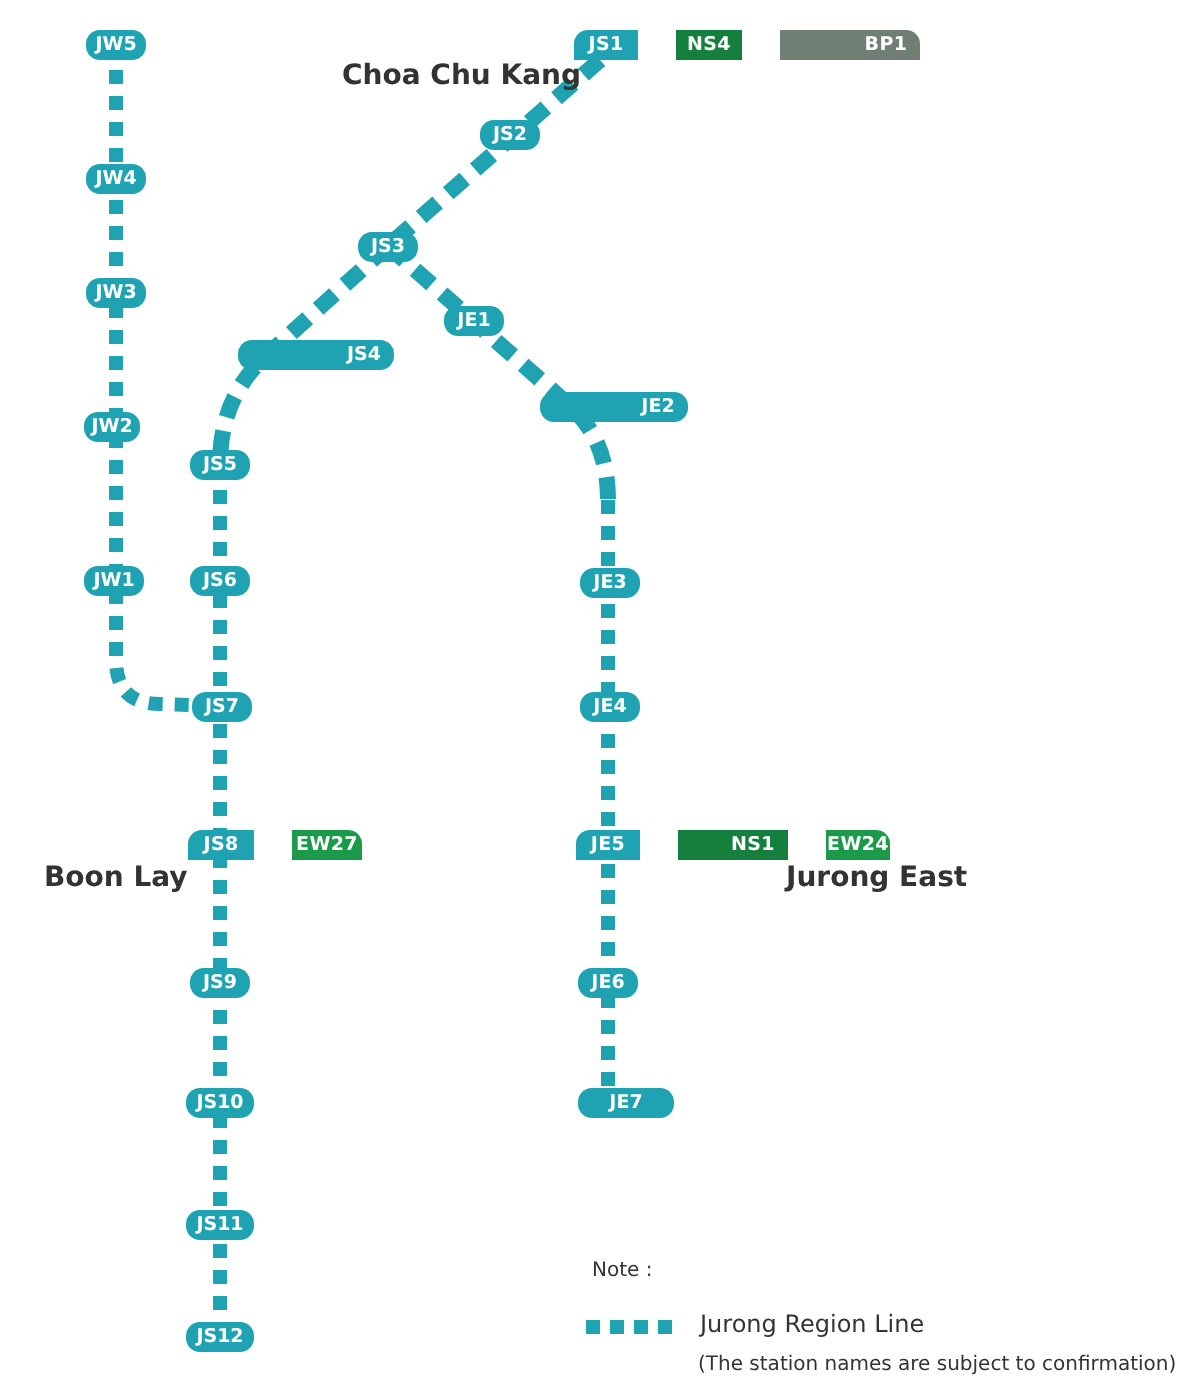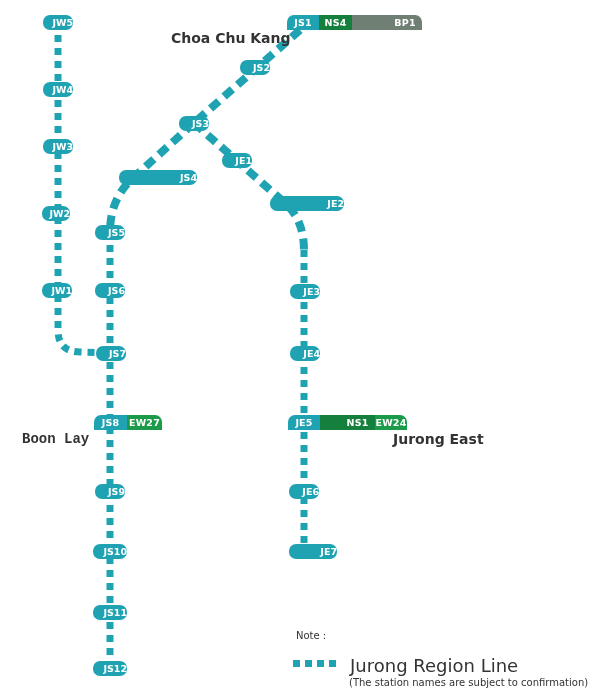--- a/index.html
+++ b/index.html
@@ -1,27 +1,27 @@
 <!DOCTYPE html>
 <html><head>
   <meta charset="utf-8">
   <style>
     html, body { margin: 0; padding: 0; background: #ffffff; }
     body { width: 600px; height: 700px; position: relative; overflow: hidden; font-family: "DejaVu Sans", sans-serif; }
     #map { position: absolute; left: 0; top: 0; width: 600px; height: 700px; }
-    .pill-group { position: absolute; display: flex; height: 31px; border-radius: 7px; overflow: hidden; }
+    .pill-group { position: absolute; display: flex; height: 31px; border-radius: 7px; overflow: hidden; gap: 19px; }
     .pill { height: 15px; line-height: 15px; font-size: 9.5px; font-weight: bold; color: #ffffff; text-align: center; letter-spacing: 0.2px; }
-    .single { position: absolute; height: 15px; line-height: 15px; border-radius: 7px; font-size: 9.5px; font-weight: bold; color: #fff; text-align: right; background: #1fa3b3; }
+    .single { position: absolute; height: 15px; line-height: 15px; border-radius: 7px; font-size: 9.5px; font-weight: bold; color: #fff; text-align: center; background: #1fa3b3; }
     .jr { background: #1fa3b3; }
     .ns { background: #15803d; }
     .ew { background: #1b9a4a; }
     .bp { background: #6f7f74; }
     .label { position: absolute; font-size: 14px; font-weight: bold; color: #333333; white-space: nowrap; margin-top: 16px; }
     .note-title { position: absolute; font-size: 10px; color: #333; }
-    .legend-line { position: absolute; font-size: 18px; color: #333; }
+    .legend-line { position: absolute; font-size: 12px; color: #333; }
     .legend-sub { position: absolute; font-size: 10px; color: #333; white-space: nowrap; }
     .legend-dots { position: absolute; display: flex; gap: 5px; }
     .legend-dots span { width: 7px; height: 7px; background: #1fa3b3; display: block; }
   </style>
 </head>
 <body>
 
 <svg id="map" viewBox="0 0 600 700" xmlns="http://www.w3.org/2000/svg">
   <g fill="none" stroke="#1fa3b3" stroke-width="7">
 
@@ -39,21 +39,21 @@
   </g>
 </svg>
 
 <div class="label" style="left:171px; top:14px;">Choa Chu Kang</div>
 <div class="pill-group" style="left:287px; top:15px;">
   <div class="pill jr" style="width:32px;">JS1</div>
   <div class="pill ns" style="width:33px;">NS4</div>
   <div class="pill bp" style="width:34px;padding-left:36px;">BP1</div>
 </div>
 
-<div class="label" style="left:22px; top:415px;font-family:Liberation Mono, monospace;">Boon Lay</div>
+<div class="label" style="left:22px; top:415px;">Boon Lay</div>
 <div class="pill-group" style="left:94px; top:415px;">
   <div class="pill jr" style="width:33px;">JS8</div>
   <div class="pill ew" style="width:35px;">EW27</div>
 </div>
 
 <div class="pill-group" style="left:288px; top:415px;">
   <div class="pill jr" style="width:32px;">JE5</div>
   <div class="pill ns" style="width:35px;padding-left:20px;">NS1</div>
   <div class="pill ew" style="width:32px;">EW24</div>
 </div>

